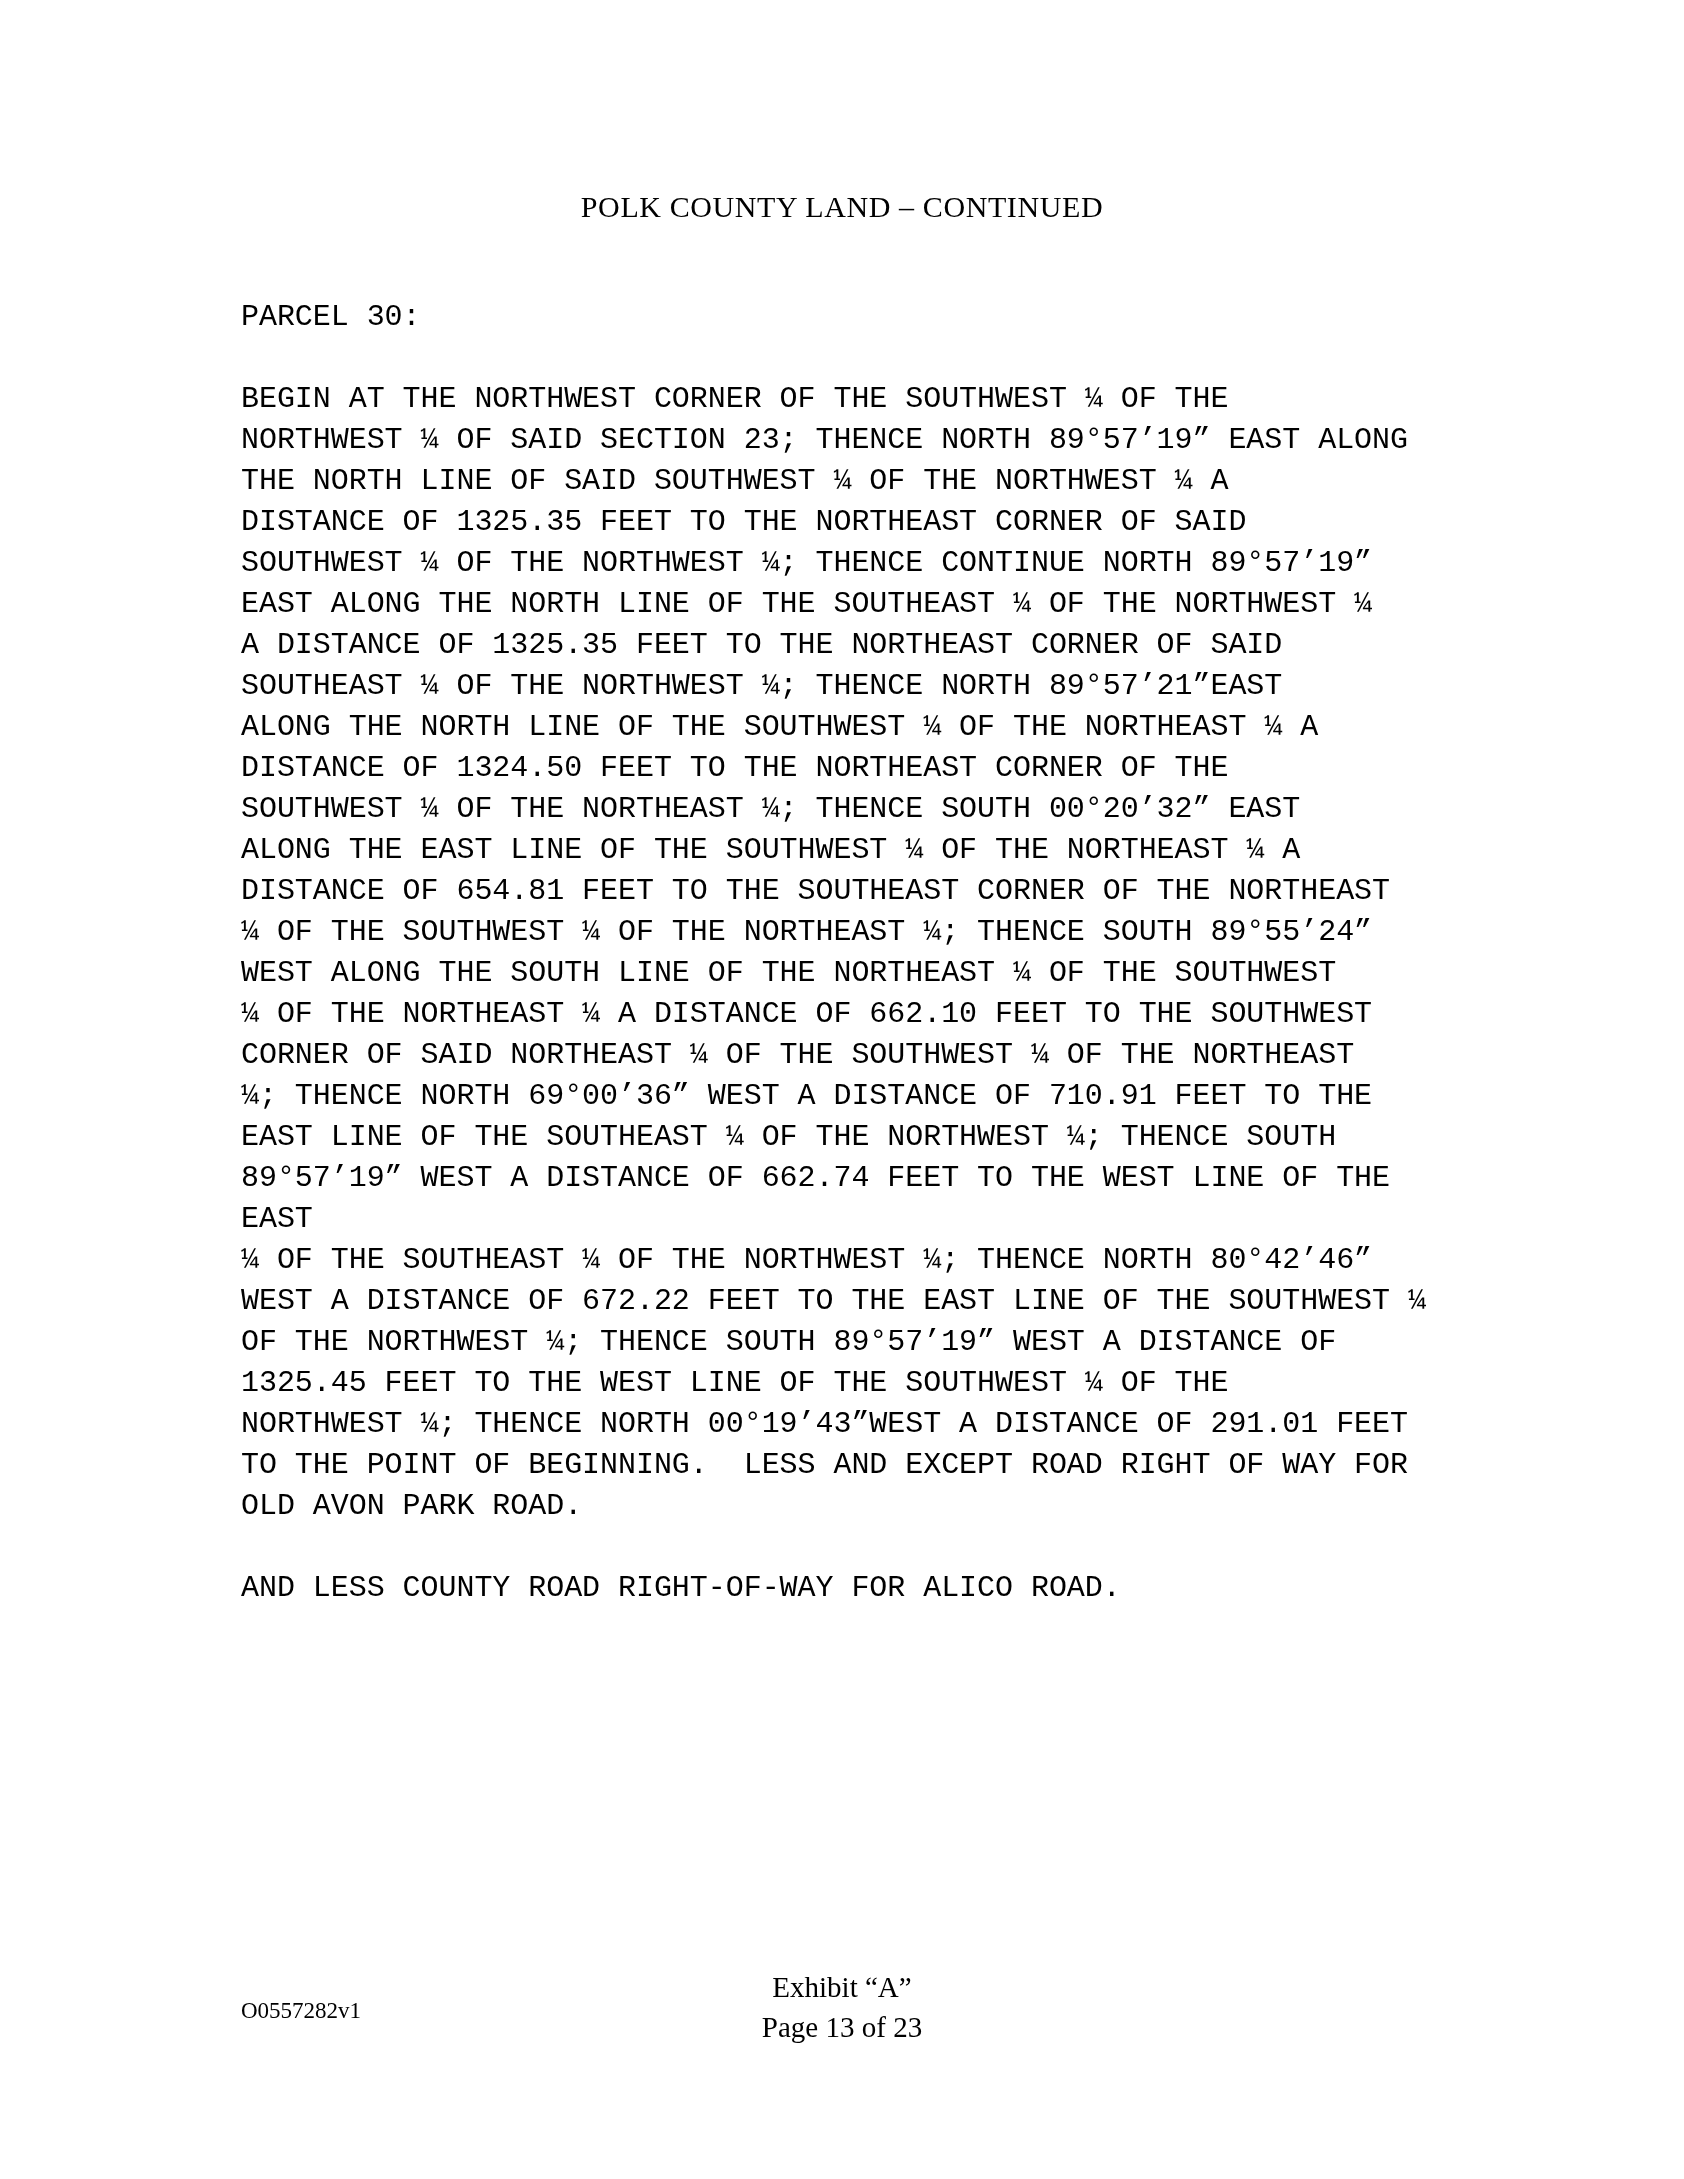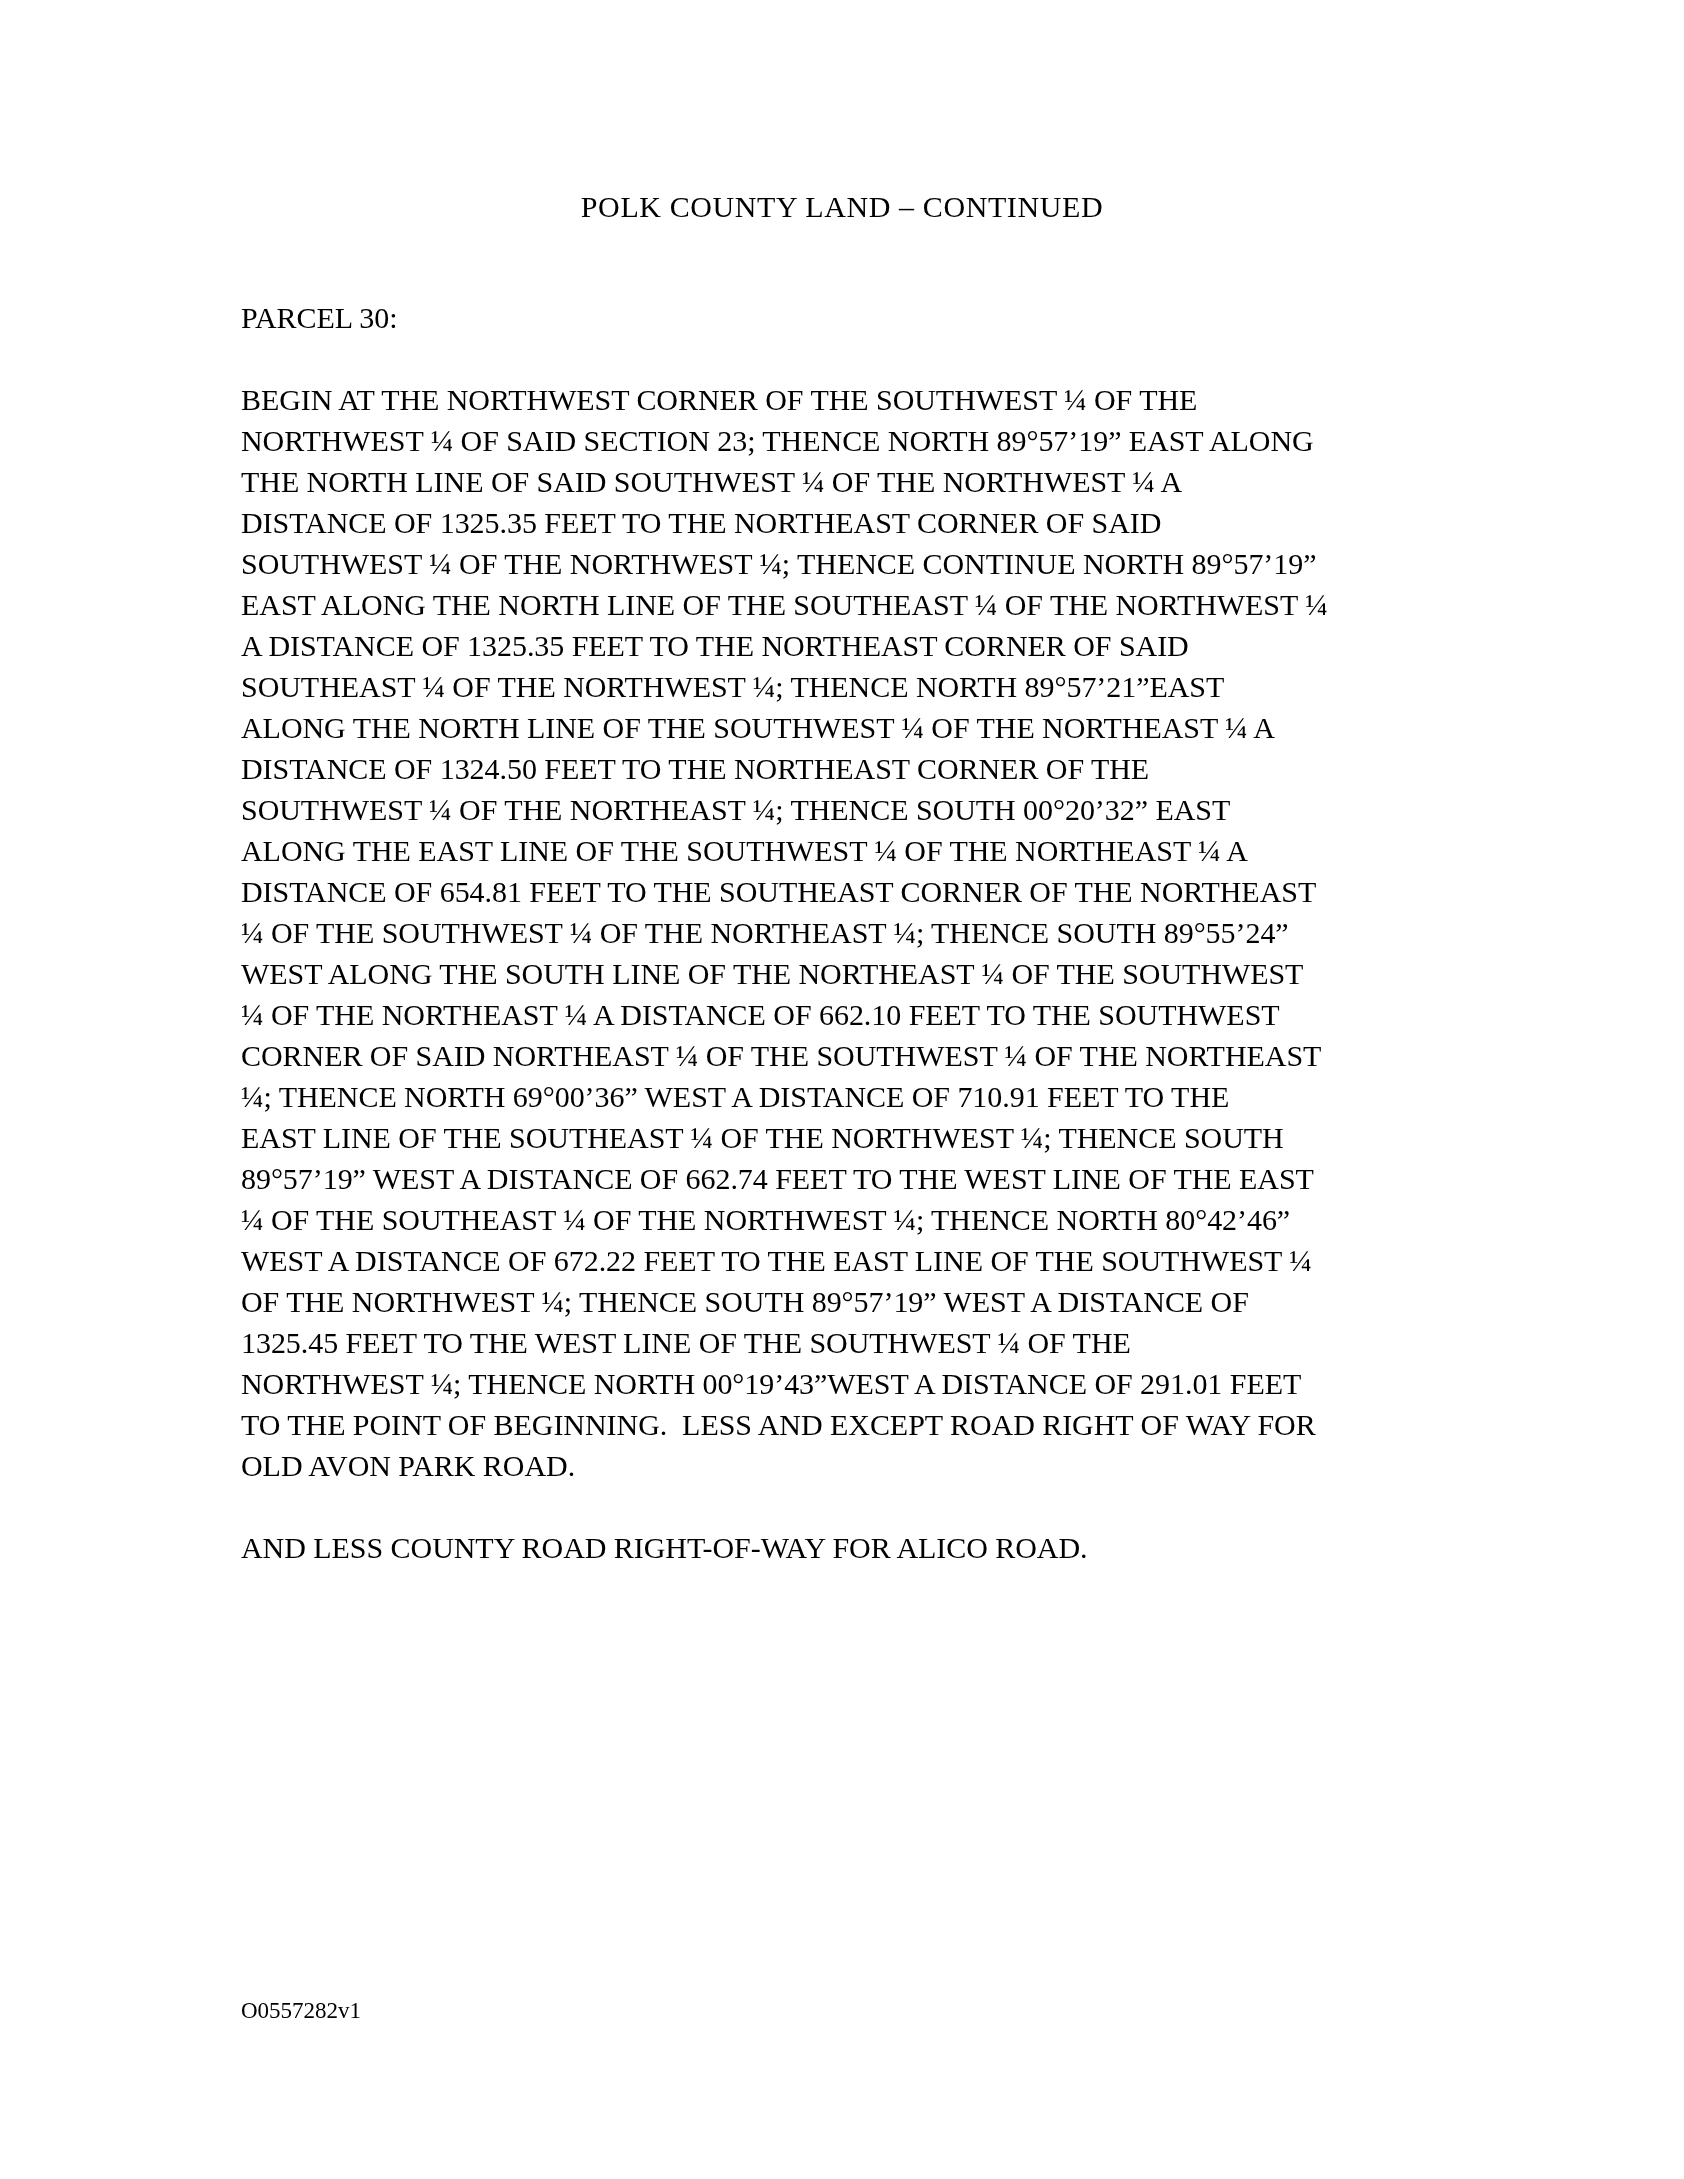--- a/index.html
+++ b/index.html
@@ -26,21 +26,21 @@
     font-size: 30px;
     letter-spacing: 0.6px;
     color: #000000;
     white-space: nowrap;
   }
   .body-block {
     position: absolute;
     top: 297px;
     left: 241px;
     width: 1188px;
-    font-family: Liberation Serif, serif;
+    font-family: Liberation Mono, monospace;
     font-size: 30px;
     line-height: 41px;
     color: #000000;
     letter-spacing: -0.05px;
   }
   .para {
     margin: 0 0 41px 0;
     white-space: pre-wrap;
   }
   .para:last-child {
@@ -103,17 +103,21 @@
 ¼ OF THE SOUTHEAST ¼ OF THE NORTHWEST ¼; THENCE NORTH 80°42’46”
 WEST A DISTANCE OF 672.22 FEET TO THE EAST LINE OF THE SOUTHWEST ¼
 OF THE NORTHWEST ¼; THENCE SOUTH 89°57’19” WEST A DISTANCE OF
 1325.45 FEET TO THE WEST LINE OF THE SOUTHWEST ¼ OF THE
 NORTHWEST ¼; THENCE NORTH 00°19’43”WEST A DISTANCE OF 291.01 FEET
 TO THE POINT OF BEGINNING.  LESS AND EXCEPT ROAD RIGHT OF WAY FOR
 OLD AVON PARK ROAD.</p>
     <p class="para">AND LESS COUNTY ROAD RIGHT-OF-WAY FOR ALICO ROAD.</p>
   </div>
 
+  <div class="footer-center">
+    <span class="footer-line">Exhibit “A”</span>
+    <span class="footer-line">Page 13 of 23</span>
+  </div>
 
   <div class="doc-id">O0557282v1</div>
 
 </div>
 
 
 </body></html>

